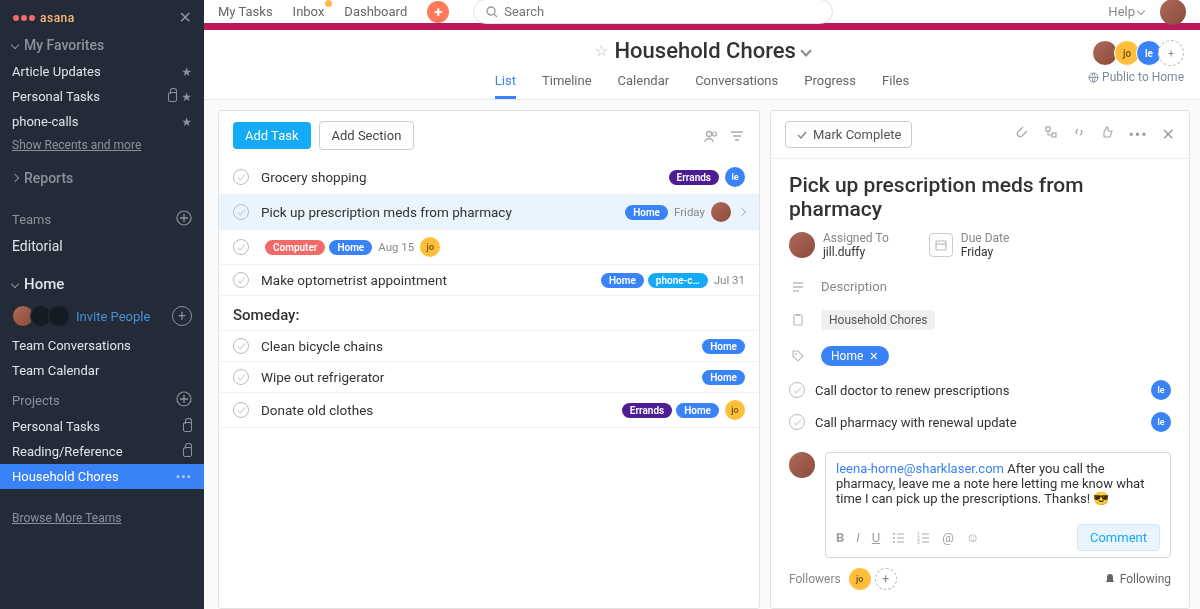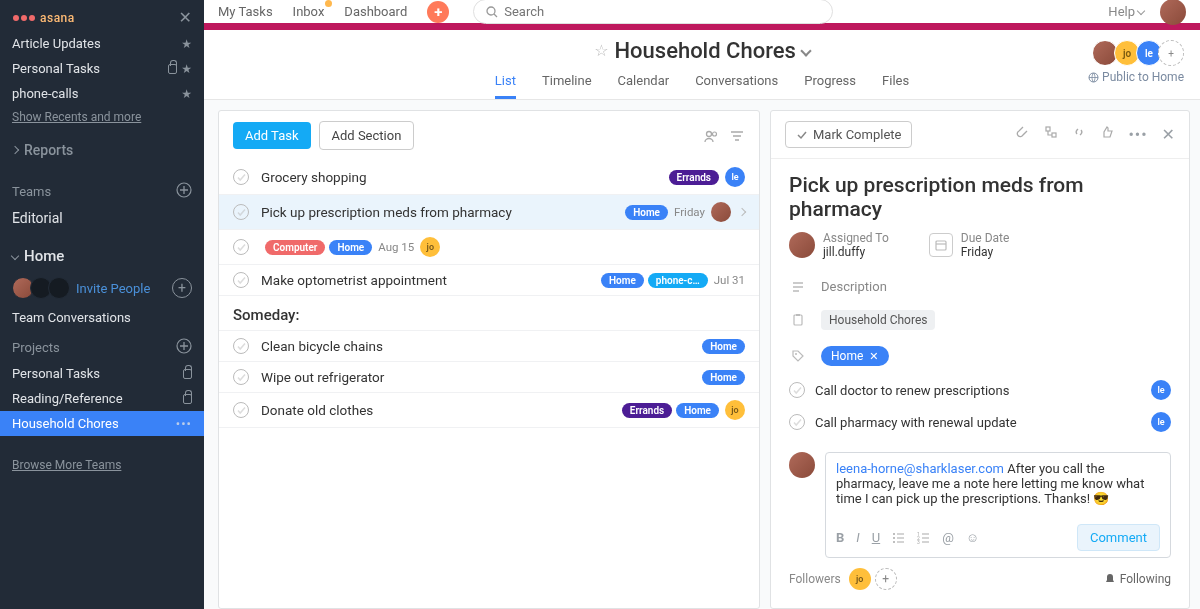--- a/index.html
+++ b/index.html
@@ -129,20 +129,24 @@
     <div class="brand">
       <span class="dots">
           <span class="dot"></span>
           <span class="dot"></span>
           <span class="dot"></span>
         </span>
       <span class="name">asana</span>
       <span class="close">✕</span>
     </div>
 
+    <div class="side-section-title">
+      <span class="caret"></span>
+      <span>My Favorites</span>
+    </div>
     <div class="side-item">
       <span>Article Updates</span>
         <span class="spacer"></span>
       <span class="side-icon">★</span>
     </div>
     <div class="side-item">
       <span>Personal Tasks</span>
         <span class="spacer"></span>
       <span class="lock-ico"></span>
       <span class="side-icon">★</span>
@@ -178,20 +182,23 @@
     </div>
     <div class="side-avatars">
       <span class="av"></span>
       <span class="av"></span>
       <span class="av"></span>
       <span class="invite">Invite People</span>
       <span class="plus">+</span>
     </div>
     <div class="side-item">
         <span>Team Conversations</span>
+      </div>
+    <div class="side-item">
+        <span>Team Calendar</span>
       </div>
 
     <div class="side-group-header">
       <span>Projects</span>
       <span class="plus-sm">
         <svg width="16" height="16">
             <circle cx="8" cy="8" r="7" fill="none" stroke="#8a939c" stroke-width="1.2"></circle>
             <path d="M8 4v8M4 8h8" stroke="#8a939c" stroke-width="1.3"></path>
           </svg>
       </span>

